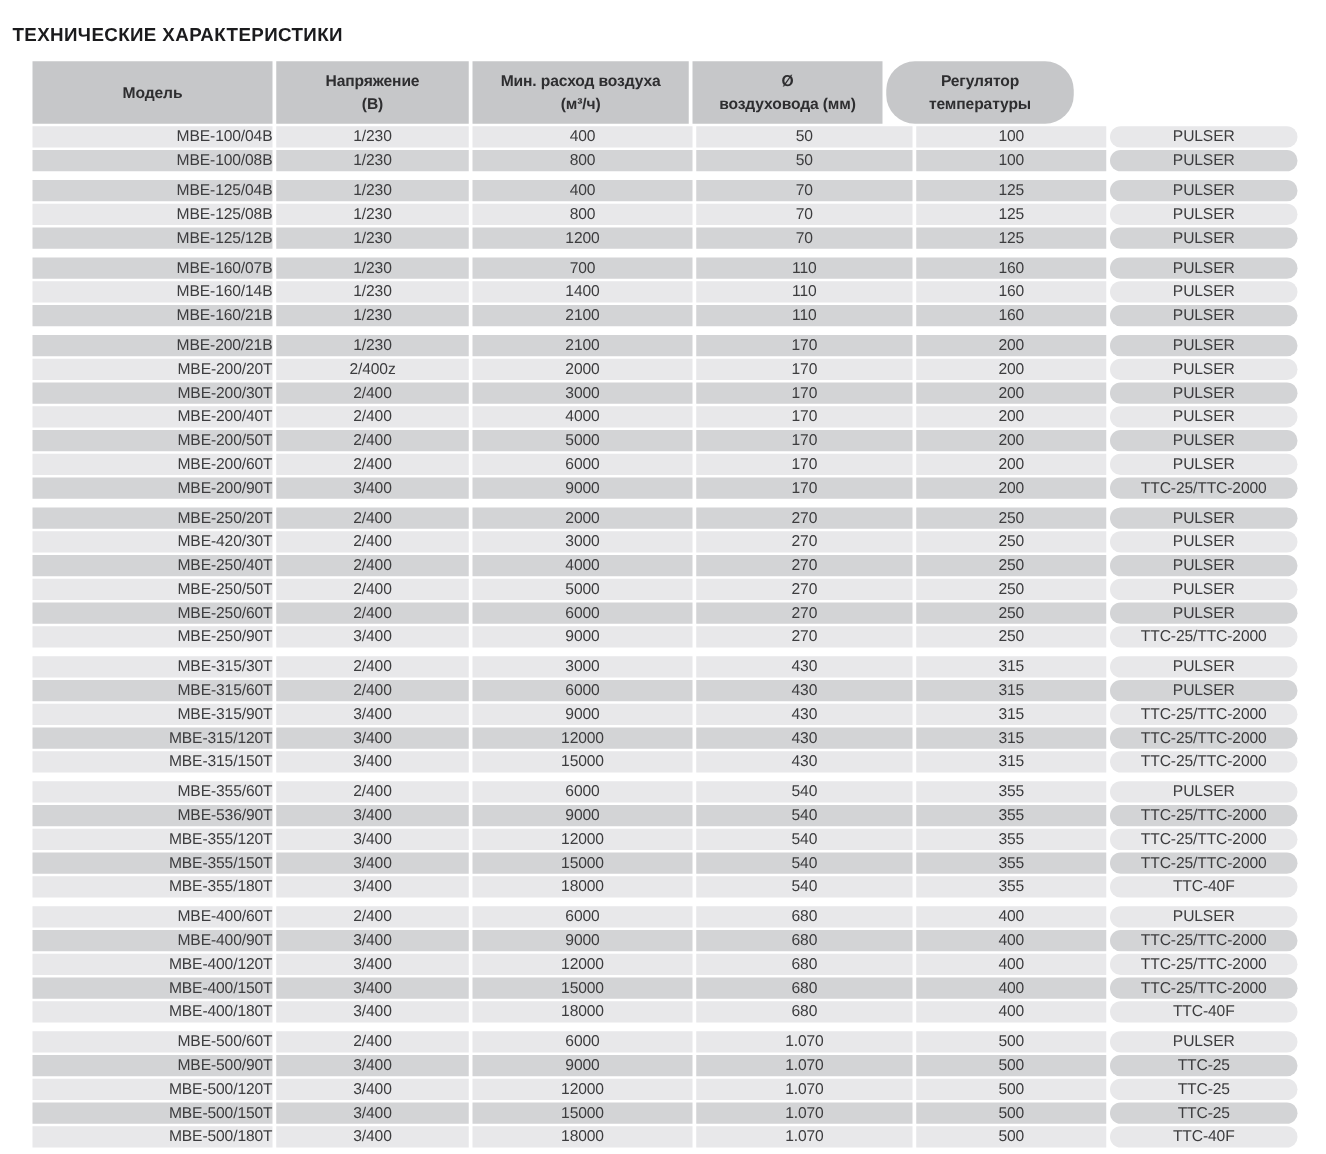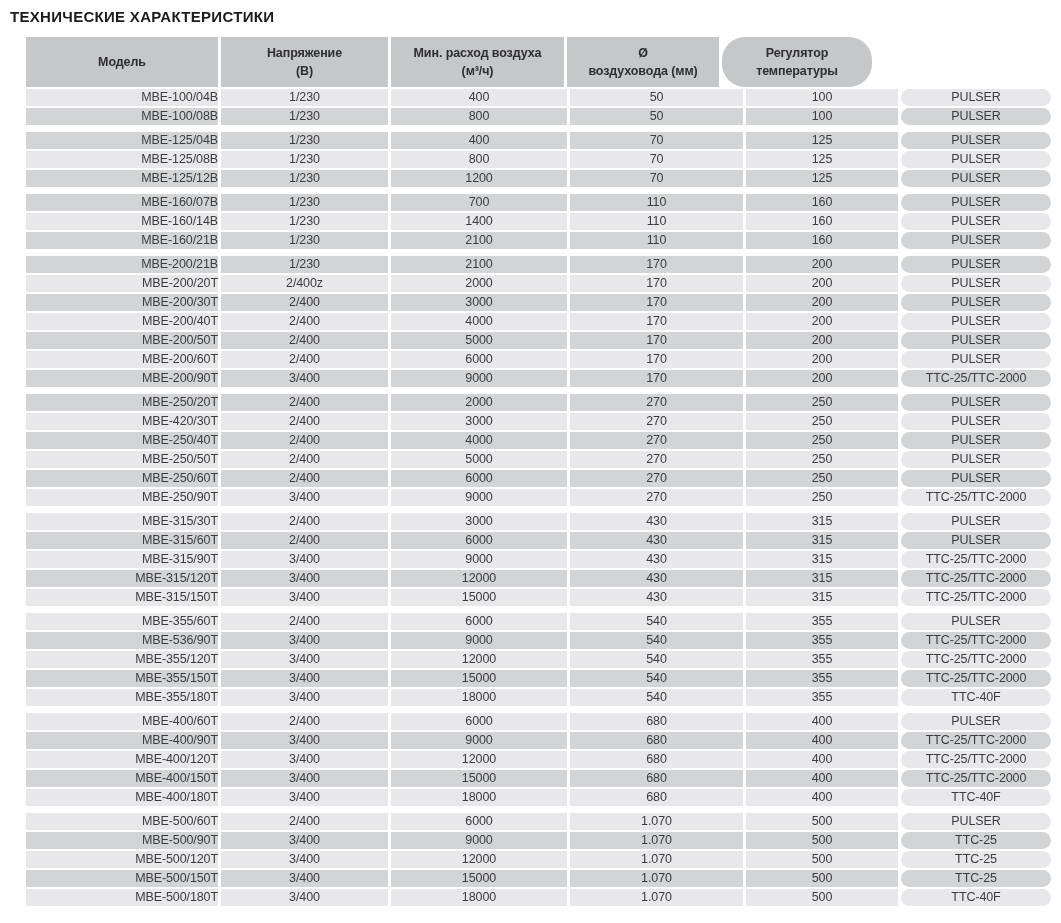--- a/index.html
+++ b/index.html
@@ -11,28 +11,28 @@
     font-family: "Liberation Sans", sans-serif;
     -webkit-font-smoothing: antialiased;
   }
   .page { padding: 0 10px; }
   .page-title {
     font-size: 15px;
     font-weight: bold;
     color: var(--title-text, #1b1b1d);
     letter-spacing: 0.3px;
     margin: 0;
-    padding: 8px 0 12px 0;
+    padding: 20px 0 12px 0;
   }
   .spec-table { width: 1041px; }
   .header-row, .row { display: flex; gap: 3px; padding-left: 16px; }
   .cell { box-sizing: border-box; overflow: hidden; letter-spacing: -0.1px; }
   
   .c0 { width: 192px; }
-  .c1 { width: 167px; }
+  .c1 { width: 154px; }
   .c2 { width: 176px; }
   .c3 { width: 173px; }
   .c4 { width: 152px; }
   .c5 { width: 150px; border-radius: 23px; }
   
   .header-row .cell {
     background: var(--header-bg, #c6c7c9);
     height: 50px;
     display: flex;
     flex-direction: column;

